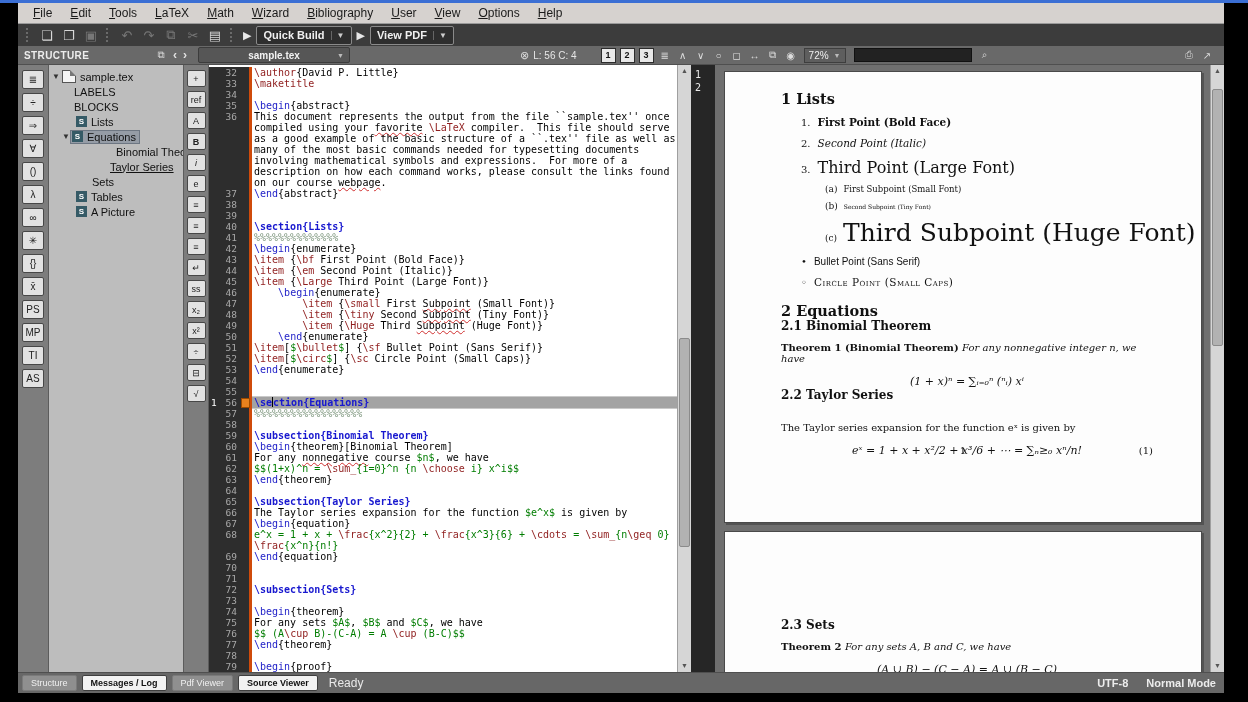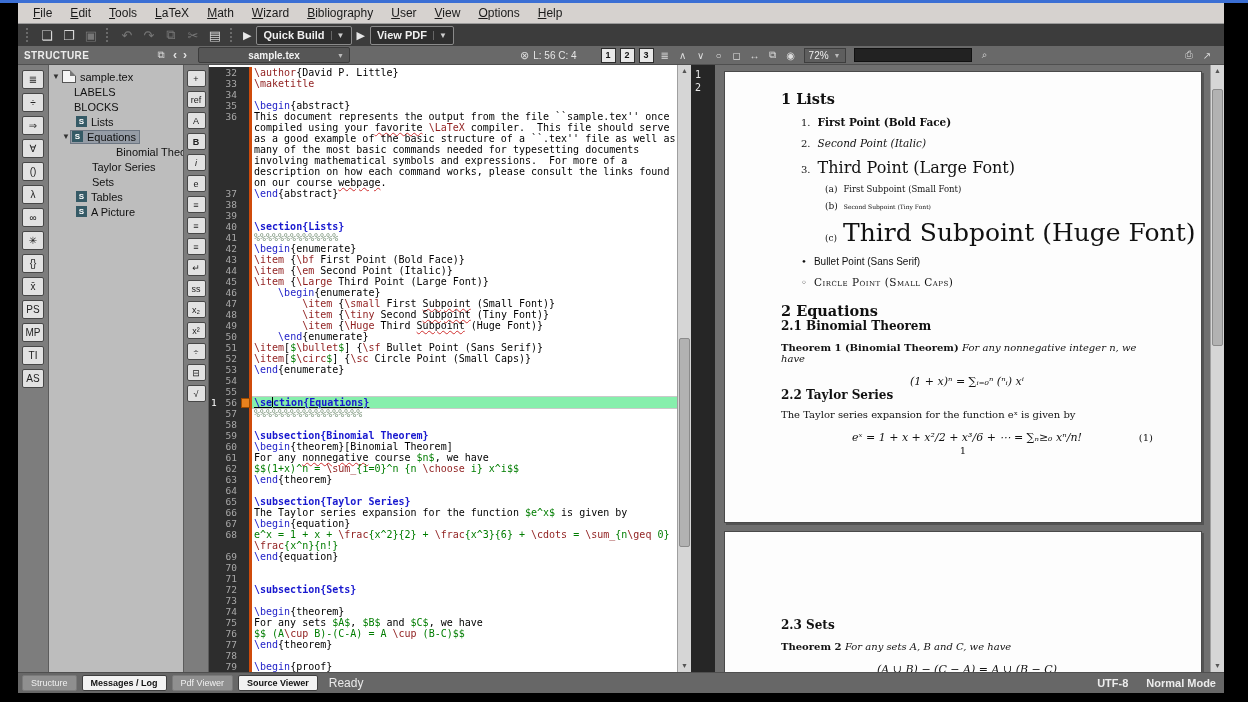--- a/index.html
+++ b/index.html
@@ -77,21 +77,21 @@
   .ed-lines{position:absolute;top:2px;left:0;right:13px;bottom:0;overflow:hidden;
             font-family:"DejaVu Sans Mono",monospace;font-size:10px;line-height:11px;}
   .ed-row{display:flex;align-items:stretch;}
   .ed-num{flex:0 0 28px;background:#2d2d2d;color:#a8a8a8;text-align:right;padding-right:3px;
           font-size:9.5px;position:relative;}
   .ed-num .bm{position:absolute;left:2px;top:0;color:#fff;}
   .ed-mark{flex:0 0 9px;background:#2d2d2d;position:relative;}
   .ed-mark .sq{position:absolute;top:1px;left:1px;width:7px;height:8px;background:#e8821e;border:1px solid #9c4a00;}
   .ed-bar{flex:0 0 3px;background:#cf4b0b;}
   .ed-text{flex:1;white-space:pre-wrap;word-break:break-word;color:#000;padding-left:2px;}
-  .ed-row.cur .ed-text{background:#86efac;box-shadow:0 1px 0 #c9c9c9,0 -1px 0 #c9c9c9;text-decoration:underline;}
+  .ed-row.cur .ed-text{background:#a3a3a3;box-shadow:0 1px 0 #c9c9c9,0 -1px 0 #c9c9c9;}
   .tk-c{color:#8f1d1d;}
   .tk-b{color:#2323c8;}
   .tk-s{color:#1818cf;font-weight:bold;}
   .tk-m{color:#007d00;}
   .tk-g{color:#7d967d;}
   .tk-t{color:#000;}
   .tk-u{color:#000;text-decoration:underline;text-decoration-style:wavy;text-decoration-color:#d03030;text-decoration-thickness:1px;text-underline-offset:1px;}
   .caret{display:inline-block;width:1px;height:10px;background:#000;vertical-align:-1px;}
 
   
@@ -119,21 +119,21 @@
   .st-italic{font-style:italic;font-size:10.5px;}
   .st-large{font-size:16px;}
   .st-small{font-size:8.5px;}
   .st-tiny{font-size:6px;}
   .st-huge{font-size:25px;white-space:nowrap;}
   .st-sans{font-family:"Liberation Sans",sans-serif;font-size:10px;}
   .st-smallcaps{font-variant:small-caps;font-size:10.5px;letter-spacing:.5px;}
   .pdf-thm{margin-top:9px;font-size:10px;}
   .pdf-thm .tb{font-weight:bold;}
   .pdf-thm .ti{font-style:italic;}
-  .pdf-p{margin-top:7px;font-size:10px;}
+  .pdf-p{margin-top:20px;font-size:10px;}
   .pdf-math{margin-top:11px;text-align:center;font-size:11px;font-style:italic;position:relative;}
   .pdf-math .eqno{position:absolute;right:0;top:1px;font-style:normal;font-size:10px;}
   .pdf-pageno{position:absolute;bottom:66px;left:0;width:100%;text-align:center;font-size:10px;}
 
   
   .statusbar{height:20px;background:#676767;border-top:1px solid #4f4f4f;display:flex;align-items:center;
              padding:0 8px 0 4px;flex:0 0 auto;}
   .st-btn{height:14px;font-size:9px;display:flex;align-items:center;padding:0 8px;margin-right:5px;
           border-radius:2px;}
   .st-btn.flat{background:#8f8f8f;color:#f0f0f0;border:1px solid #7a7a7a;}
@@ -275,21 +275,21 @@
           <span class="sel-wrap">
             <span class="tree-s">S</span>
             <span>Equations</span>
           </span>
         </div>
         <div class="tree-row" style="padding-left: 66px;">
           <span class="sel-wrap">
             <span>Binomial Theorem</span>
           </span>
         </div>
-        <div class="tree-row" style="padding-left: 42px;">
+        <div class="tree-row" style="padding-left: 60px; text-decoration: underline;">
           <span class="sel-wrap">
             <span>Taylor Series</span>
           </span>
         </div>
         <div class="tree-row" style="padding-left: 42px;">
           <span class="sel-wrap">
             <span>Sets</span>
           </span>
         </div>
         <div class="tree-row" style="padding-left: 26px;">

